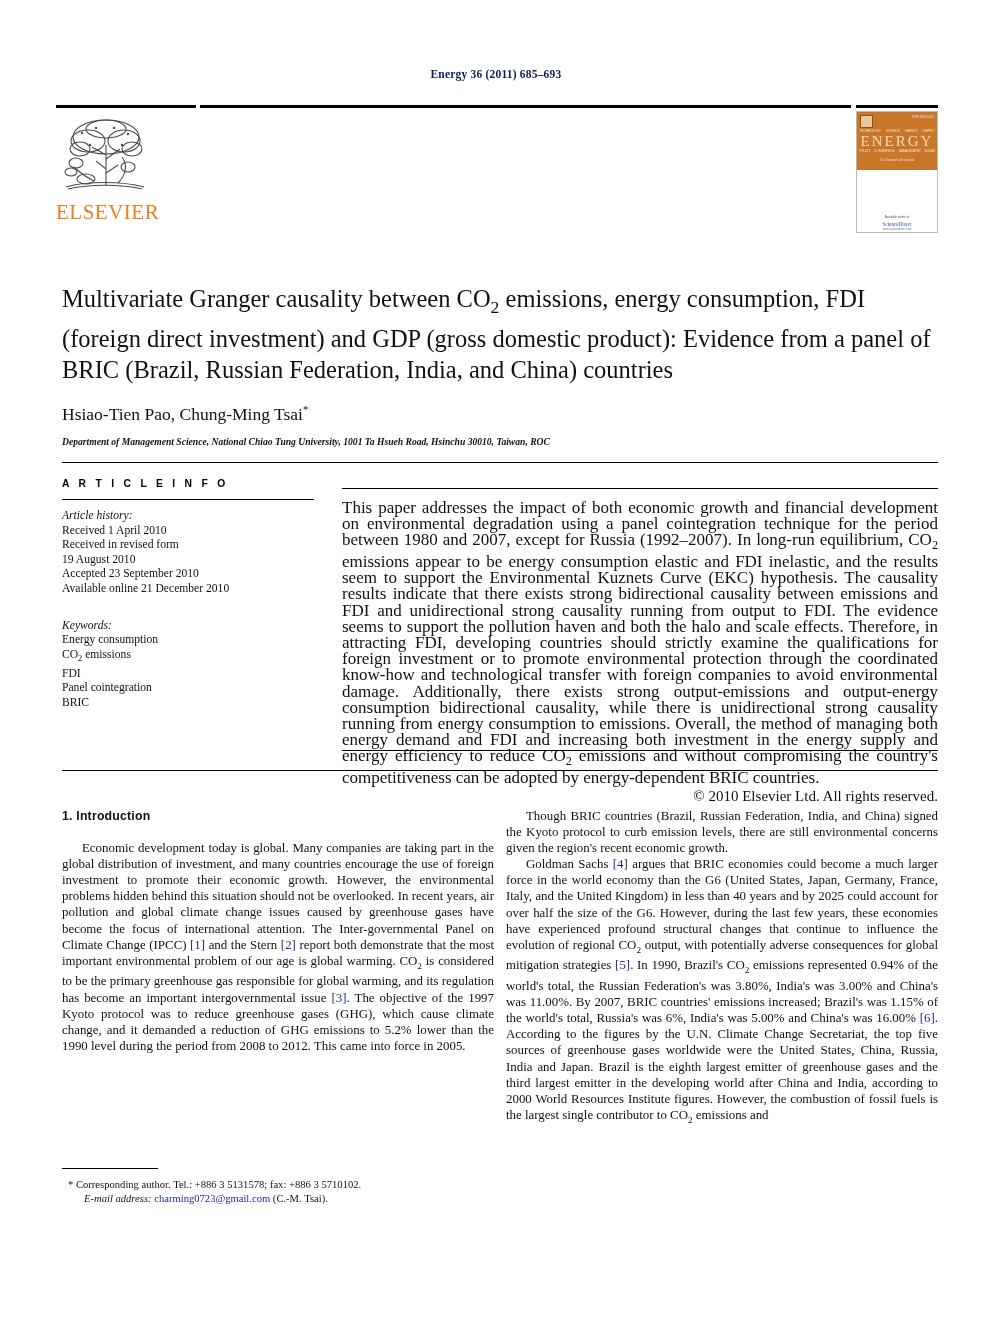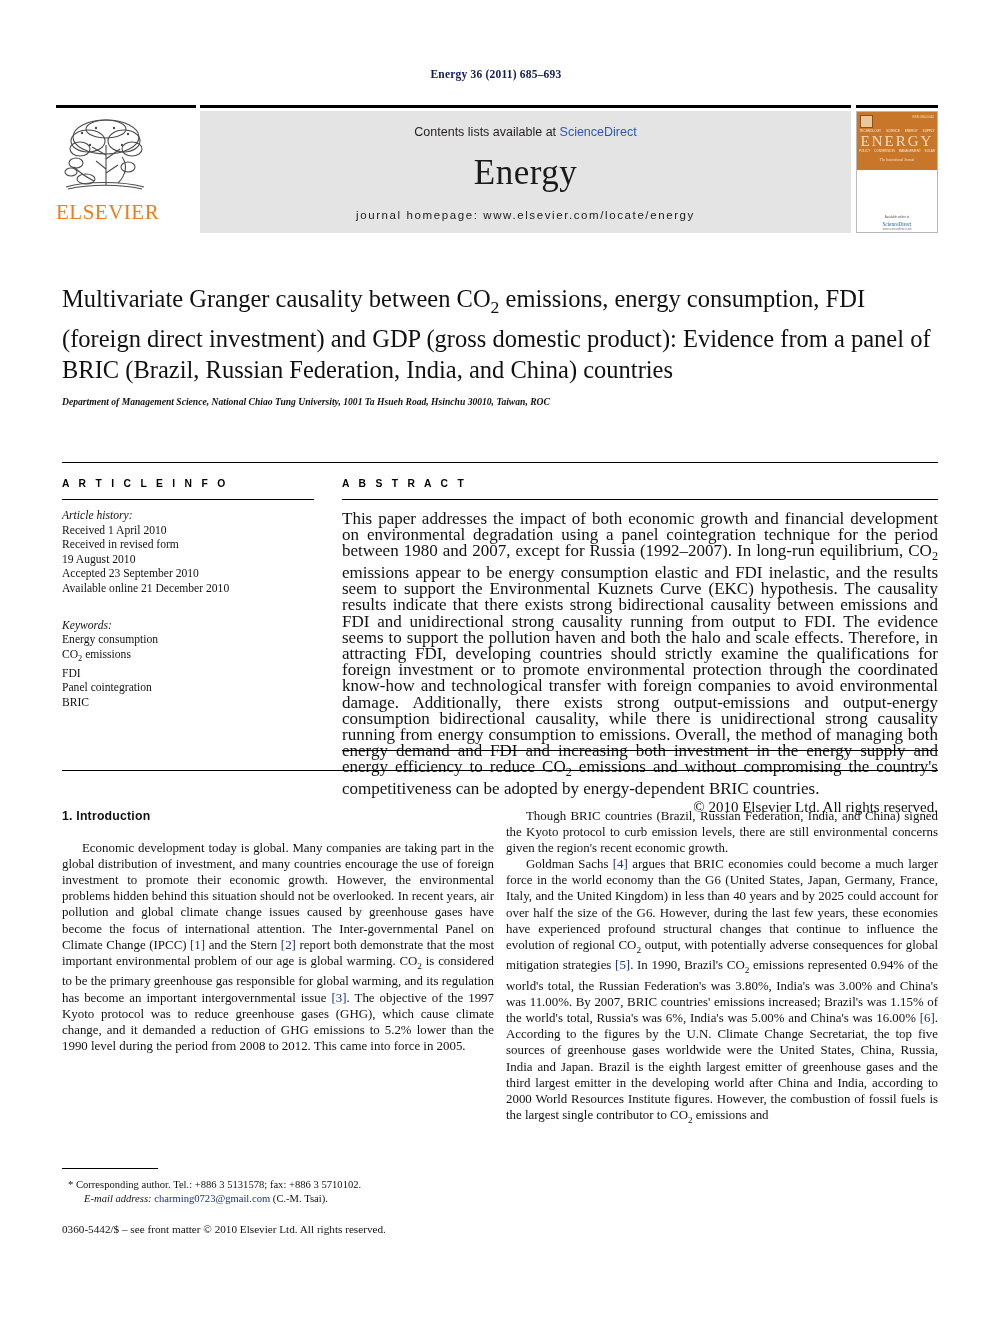--- a/index.html
+++ b/index.html
@@ -403,27 +403,20 @@
             <circle cx="40" cy="13" r="1.2"></circle>
           <circle cx="58" cy="13" r="1.2"></circle>
             <circle cx="72" cy="19" r="1.2"></circle>
           <circle cx="34" cy="30" r="1.2"></circle>
             <circle cx="66" cy="30" r="1.2"></circle>
         </g>
       </svg>
       <div class="elsevier-word">ELSEVIER</div>
     </div>
 
-    <div class="journal-band">
-      <div class="contents-line">
-        <span>Contents lists available at </span><span class="sciencedirect">ScienceDirect</span>
-      </div>
-      <div class="journal-name">Energy</div>
-      <div class="homepage-line">journal homepage: www.elsevier.com/locate/energy</div>
-    </div>
 
     <div class="cover-block">
       <div class="cover-top">
         <div class="cover-logo"></div>
         <div class="cover-code">ISSN 0360-5442</div>
         <div class="cover-rowtop">
           <span>TECHNOLOGY</span>
           <span>SCIENCE</span>
           <span>ENERGY</span>
           <span>SUPPLY</span>
@@ -444,20 +437,21 @@
       </div>
     </div>
   </div>
 
   <div class="title-wrap">
     <h1 class="article-title">
       <span>Multivariate Granger causality between CO</span><sub>2</sub><span> emissions, energy consumption, FDI</span>
       <span>(foreign direct investment) and GDP (gross domestic product): Evidence from</span>
       <span>a panel of BRIC (Brazil, Russian Federation, India, and China) countries</span>
     </h1>
+    <div class="authors"><span>Hsiao-Tien Pao, Chung-Ming Tsai</span><sup>*</sup></div>
     <div class="affiliation">Department of Management Science, National Chiao Tung University, 1001 Ta Hsueh Road, Hsinchu 30010, Taiwan, ROC</div>
   </div>
 
   <div class="rule-full-top"></div>
 
   <div class="info-col">
     <div class="sec-head">A R T I C L E   I N F O</div>
     <div class="thin-rule"></div>
     <div class="info-body">
       <span class="it">Article history:</span>
@@ -471,21 +465,20 @@
       <span class="it">Keywords:</span>
       <div>Energy consumption</div>
       <div>CO<sub>2</sub> emissions</div>
       <div>FDI</div>
       <div>Panel cointegration</div>
       <div>BRIC</div>
     </div>
   </div>
 
   <div class="abstract-col">
-    <div class="sec-head">A B S T R A C T</div>
     <div class="thin-rule"></div>
     <div class="abs-body" id="abstract-text">This paper addresses the impact of both economic growth and financial development on environmental degradation using a panel cointegration technique for the period between 1980 and 2007, except for Russia (1992–2007). In long-run equilibrium, CO<sub>2</sub> emissions appear to be energy consumption elastic and FDI inelastic, and the results seem to support the Environmental Kuznets Curve (EKC) hypothesis. The causality results indicate that there exists strong bidirectional causality between emissions and FDI and unidirectional strong causality running from output to FDI. The evidence seems to support the pollution haven and both the halo and scale effects. Therefore, in attracting FDI, developing countries should strictly examine the qualifications for foreign investment or to promote environmental protection through the coordinated know-how and technological transfer with foreign companies to avoid environmental damage. Additionally, there exists strong output-emissions and output-energy consumption bidirectional causality, while there is unidirectional strong causality running from energy consumption to emissions. Overall, the method of managing both energy demand and FDI and increasing both investment in the energy supply and energy efficiency to reduce CO<sub>2</sub> emissions and without compromising the country's competitiveness can be adopted by energy-dependent BRIC countries.</div>
     <div class="copyright">© 2010 Elsevier Ltd. All rights reserved.</div>
   </div>
 
   <div class="rule-full-bottom"></div>
   <div class="rule-abs-sep"></div>
 
   <div class="col col-left">
     <h2 class="body-head">1.  Introduction</h2>
@@ -500,16 +493,15 @@
   <div class="footnote-rule"></div>
   <div class="footnote">
     <div class="fn-line">* Corresponding author. Tel.: +886 3 5131578; fax: +886 3 5710102.</div>
     <div class="fn-line2">
       <span class="fn-it">E-mail address:</span>
       <span class="link">charming0723@gmail.com</span><span> (C.-M. Tsai).</span>
     </div>
   </div>
 
   <div class="imprint">
-    <div>0360-5442/$ – see front matter © 2010 Elsevier Ltd. All rights reserved.</div>
   </div>
 
 </div>
 
 </body></html>

